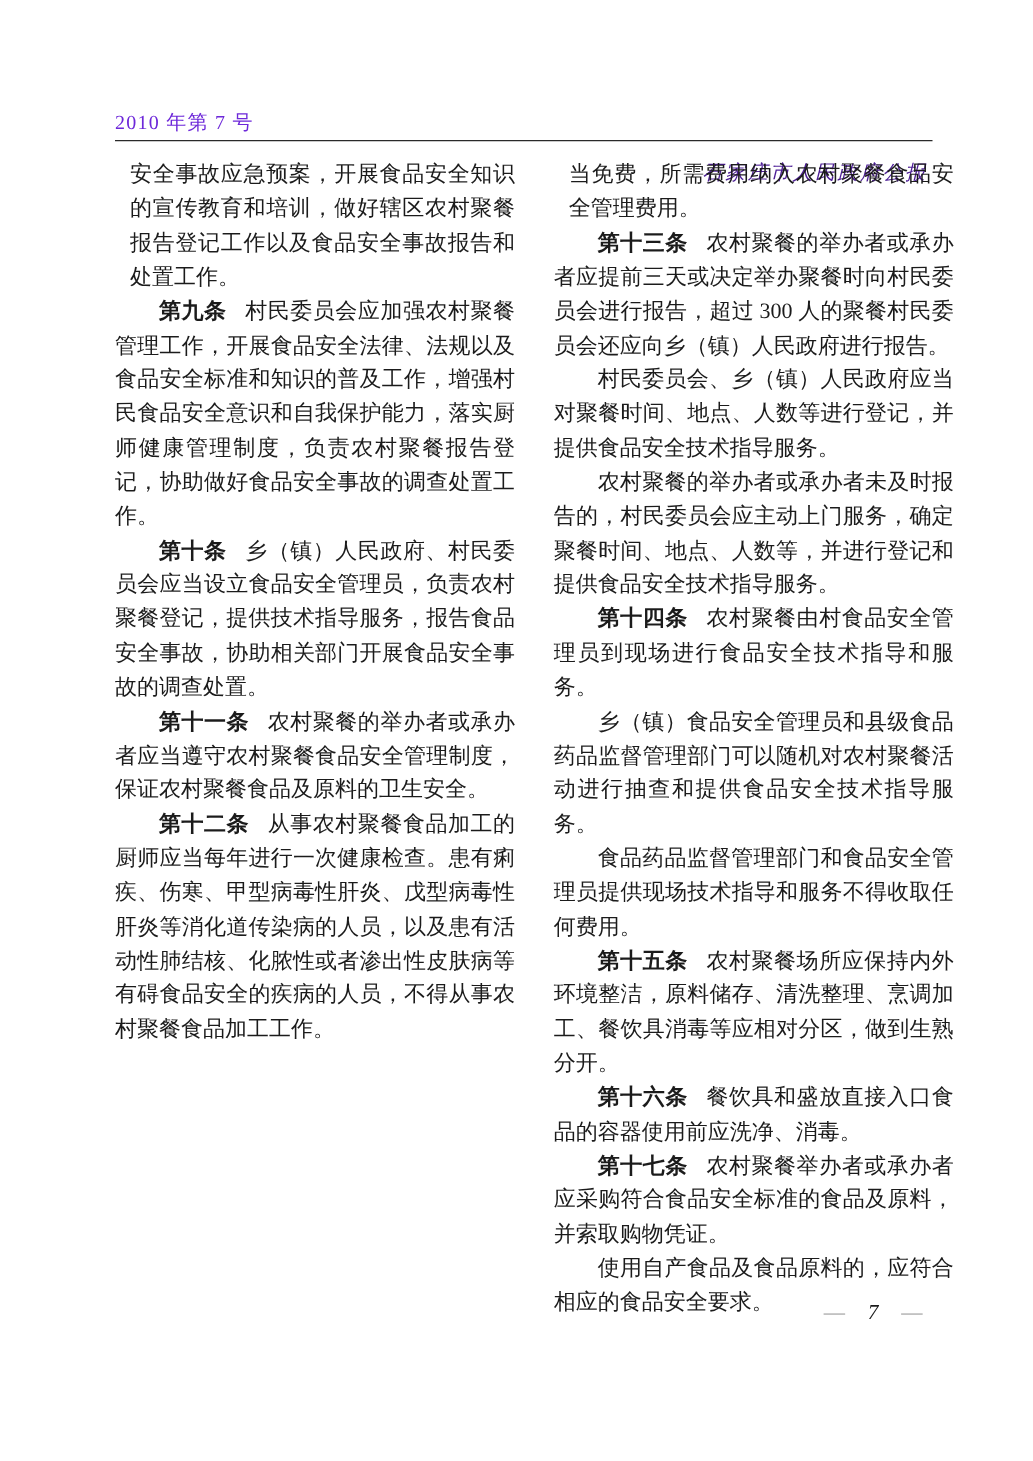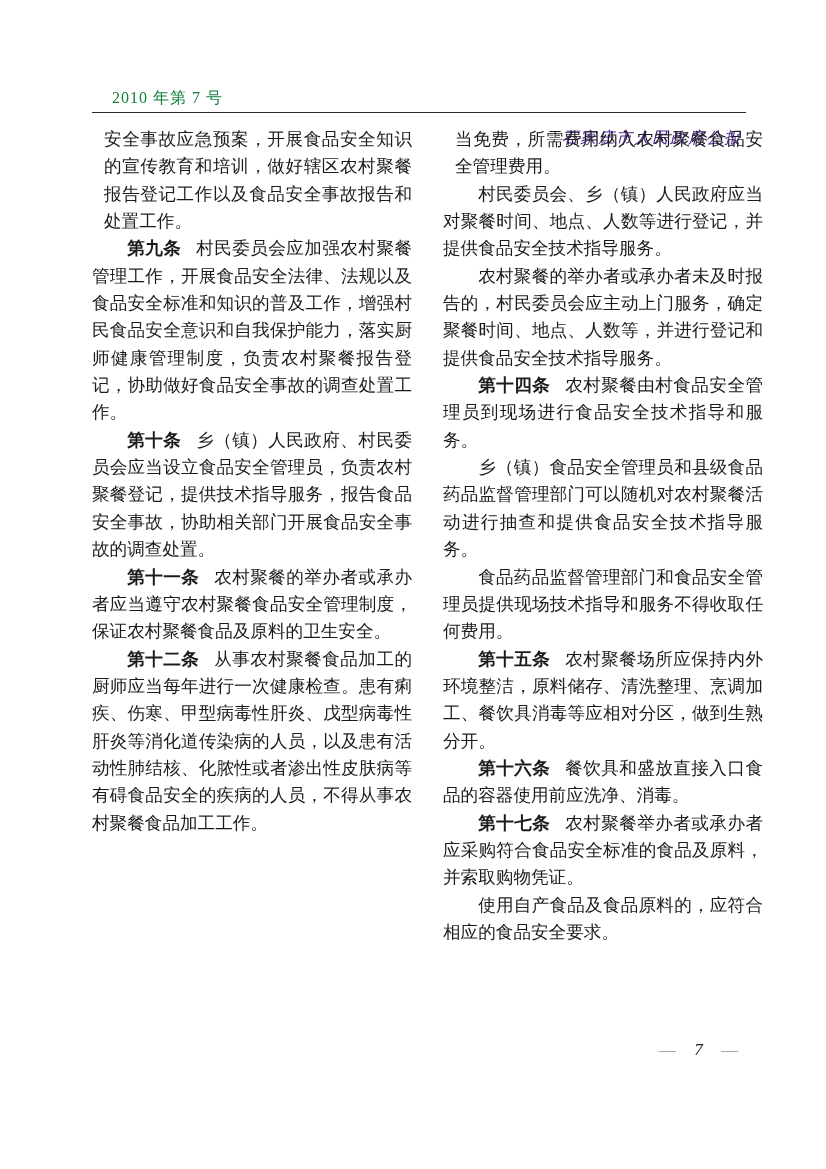--- a/index.html
+++ b/index.html
@@ -7,23 +7,23 @@
     width: 826px; height: 1169px;
     background: #ffffff;
     font-family: "Liberation Serif", "DejaVu Serif", serif;
     color: #1b1b1b;
     position: relative;
     overflow: hidden;
   }
   .page { position: absolute; inset: 0; background: #ffffff; }
 
   .header-issue {
-    position: absolute; left: 112px; top: 88px;
+    position: absolute; left: 92px; top: 88px;
     font-size: 16px; letter-spacing: 1px;
-    color: #15803d;
+    color: #6d28d9;
   }
   .header-pub {
     position: absolute; right: 84px; top: 89px;
     font-size: 16px; font-style: italic; letter-spacing: 2px;
     color: #4c1d95;
     margin-top: 39px;
   }
   .header-rule {
     position: absolute; left: 92px; top: 112px;
     width: 654px; height: 0;
@@ -66,20 +66,21 @@
   <div class="column col-left">
       <p class="para cont"><span>安全事故应急预案，开展食品安全知识的宣传教育和培训，做好辖区农村聚餐报告登记工作以及食品安全事故报告和处置工作。</span></p>
       <p class="para"><b class="article-label">第九条</b><span>村民委员会应加强农村聚餐管理工作，开展食品安全法律、法规以及食品安全标准和知识的普及工作，增强村民食品安全意识和自我保护能力，落实厨师健康管理制度，负责农村聚餐报告登记，协助做好食品安全事故的调查处置工作。</span></p>
       <p class="para"><b class="article-label">第十条</b><span>乡（镇）人民政府、村民委员会应当设立食品安全管理员，负责农村聚餐登记，提供技术指导服务，报告食品安全事故，协助相关部门开展食品安全事故的调查处置。</span></p>
       <p class="para"><b class="article-label">第十一条</b><span>农村聚餐的举办者或承办者应当遵守农村聚餐食品安全管理制度，保证农村聚餐食品及原料的卫生安全。</span></p>
       <p class="para"><b class="article-label">第十二条</b><span>从事农村聚餐食品加工的厨师应当每年进行一次健康检查。患有痢疾、伤寒、甲型病毒性肝炎、戊型病毒性肝炎等消化道传染病的人员，以及患有活动性肺结核、化脓性或者渗出性皮肤病等有碍食品安全的疾病的人员，不得从事农村聚餐食品加工工作。</span></p>
     </div>
 
   <div class="column col-right">
       <p class="para cont"><span>当免费，所需费用纳入农村聚餐食品安全管理费用。</span></p>
+      <p class="para"><b class="article-label">第十三条</b><span>农村聚餐的举办者或承办者应提前三天或决定举办聚餐时向村民委员会进行报告，超过 300 人的聚餐村民委员会还应向乡（镇）人民政府进行报告。</span></p>
       <p class="para"><span>村民委员会、乡（镇）人民政府应当对聚餐时间、地点、人数等进行登记，并提供食品安全技术指导服务。</span></p>
       <p class="para"><span>农村聚餐的举办者或承办者未及时报告的，村民委员会应主动上门服务，确定聚餐时间、地点、人数等，并进行登记和提供食品安全技术指导服务。</span></p>
       <p class="para"><b class="article-label">第十四条</b><span>农村聚餐由村食品安全管理员到现场进行食品安全技术指导和服务。</span></p>
       <p class="para"><span>乡（镇）食品安全管理员和县级食品药品监督管理部门可以随机对农村聚餐活动进行抽查和提供食品安全技术指导服务。</span></p>
       <p class="para"><span>食品药品监督管理部门和食品安全管理员提供现场技术指导和服务不得收取任何费用。</span></p>
       <p class="para"><b class="article-label">第十五条</b><span>农村聚餐场所应保持内外环境整洁，原料储存、清洗整理、烹调加工、餐饮具消毒等应相对分区，做到生熟分开。</span></p>
       <p class="para"><b class="article-label">第十六条</b><span>餐饮具和盛放直接入口食品的容器使用前应洗净、消毒。</span></p>
       <p class="para"><b class="article-label">第十七条</b><span>农村聚餐举办者或承办者应采购符合食品安全标准的食品及原料，并索取购物凭证。</span></p>
       <p class="para"><span>使用自产食品及食品原料的，应符合相应的食品安全要求。</span></p>
     </div>

